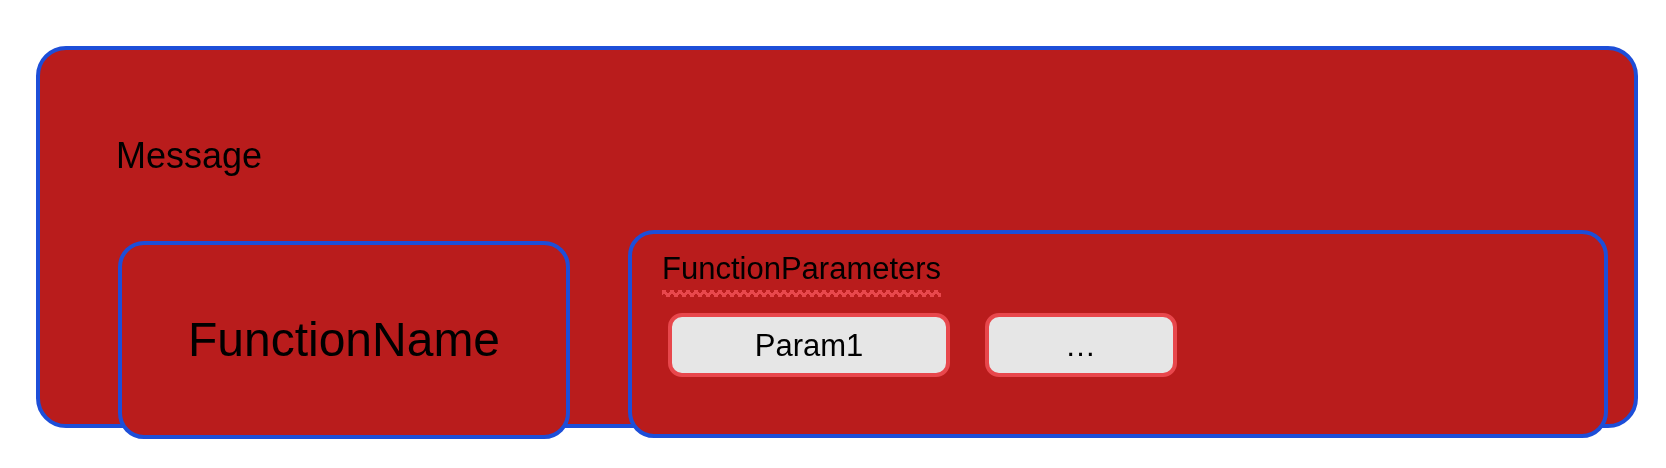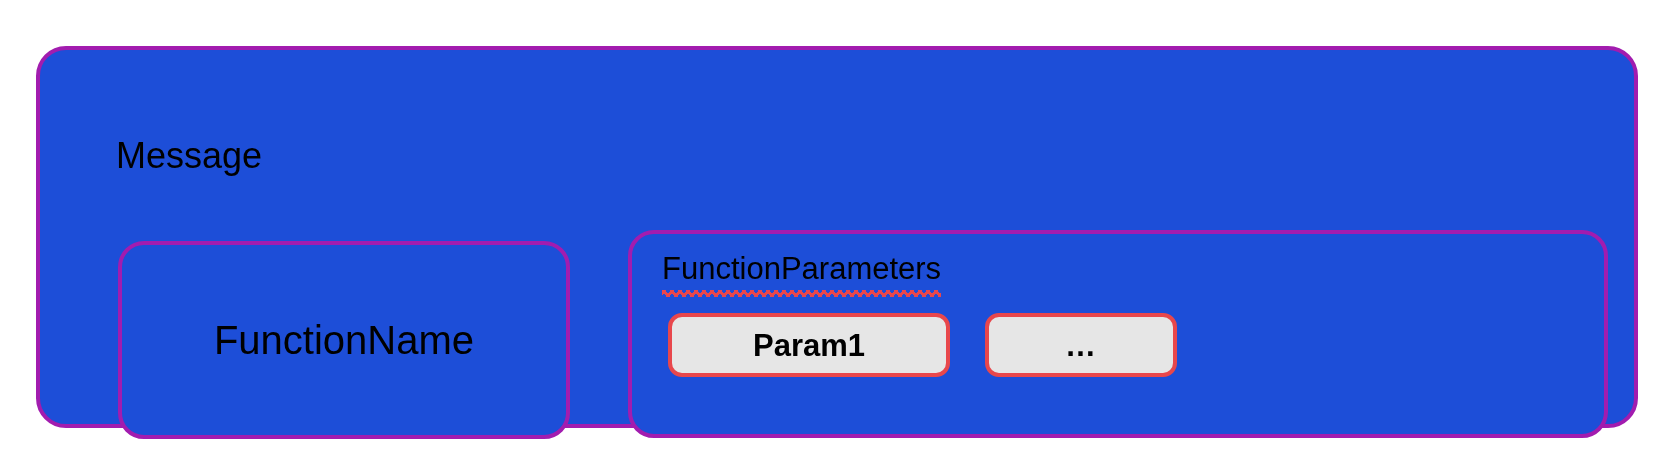--- a/index.html
+++ b/index.html
@@ -17,22 +17,22 @@
   #canvas {
     position: relative;
     width: 1666px;
     height: 468px;
   }
 
   
   .box {
     position: absolute;
     box-sizing: border-box;
-    background: #1d4ed8;
-    border: 4px solid #a21caf;
+    background: #b91c1c;
+    border: 4px solid #1d4ed8;
     border-radius: 26px;
   }
 
   
   #message-box {
     left: 36px;
     top: 46px;
     width: 1602px;
     height: 382px;
     border-radius: 30px;
@@ -59,21 +59,21 @@
     width: 452px;
     height: 198px;
     border-radius: 26px;
     display: flex;
     align-items: center;
     justify-content: center;
   }
 
   .box-text {
     color: #000000;
-    font-size: 40px;
+    font-size: 48px;
     line-height: 1;
     white-space: nowrap;
   }
 
   
   #function-parameters-box {
     left: 588px;
     top: 180px;
     width: 980px;
     height: 208px;
@@ -120,21 +120,20 @@
   .param-box {
     position: relative;
     box-sizing: border-box;
     background: #e6e6e6;
     border: 4px solid #e8474c;
     border-radius: 14px;
     height: 64px;
     display: flex;
     align-items: center;
     justify-content: center;
-    font-weight: bold;
   }
 
   .param-box .box-text {
     font-size: 31px;
   }
 
   .param-wide { width: 282px; }
   .param-narrow { width: 192px; }
 
   .ellipsis-text {

